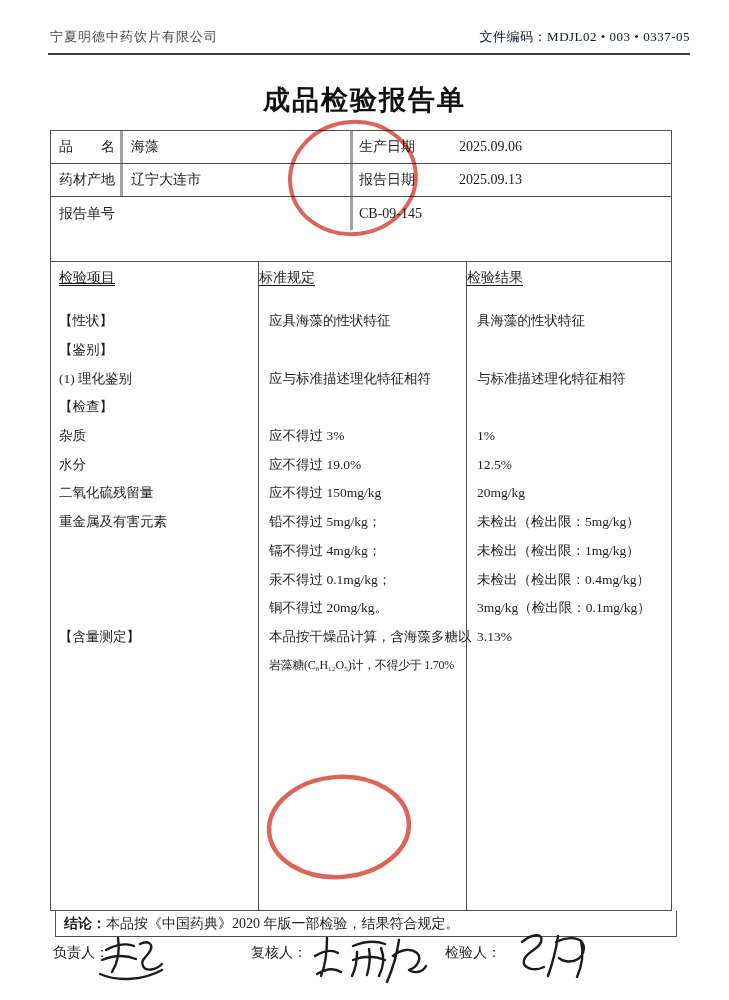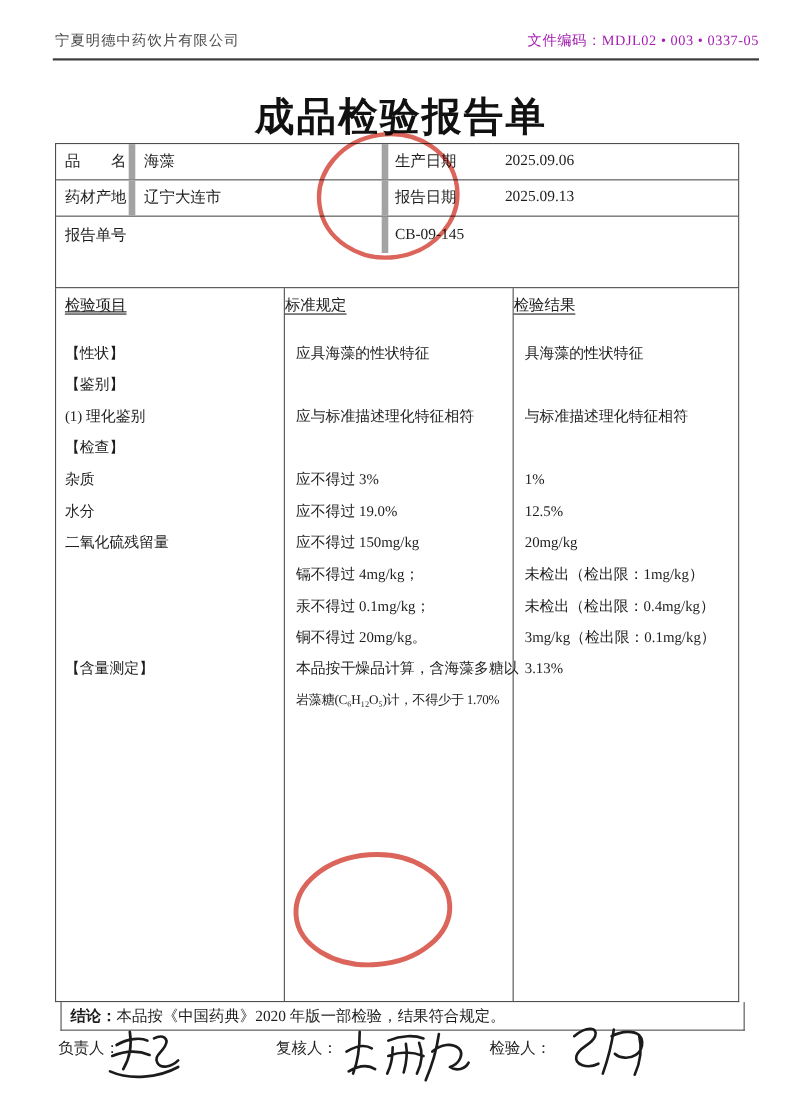--- a/index.html
+++ b/index.html
@@ -2,32 +2,32 @@
 <html><head>
 <meta charset="utf-8">
 <style>
   html,body{margin:0;padding:0;background:#fff;}
   .page{
     position:relative;width:729px;height:1000px;background:#ffffff;overflow:hidden;
     font-family:"Liberation Serif","DejaVu Serif",serif;color:#1d1d1d;
   }
   
   .hdr-company{position:absolute;left:50px;top:28px;font-size:13px;color:#4a4a4a;letter-spacing:1px;}
-  .hdr-code{position:absolute;top:28px;right:39px;font-size:13px;color:#a21caf;letter-spacing:.5px;}
+  .hdr-code{position:absolute;top:28px;right:39px;font-size:13px;color:#0f172a;letter-spacing:.5px;}
   .hdr-rule{position:absolute;left:48px;top:53px;width:642px;height:2px;background:#3c3c3c;}
   .title{position:absolute;left:0;top:82px;width:729px;text-align:center;
-         font-size:36px;font-weight:bold;letter-spacing:2px;color:#111;}
+         font-size:27px;font-weight:bold;letter-spacing:2px;color:#111;}
   
   .info-table{position:absolute;left:50px;top:130px;width:622px;height:132px;
               border:1px solid #4f4f4f;box-sizing:border-box;font-size:14px;}
   .irow{display:grid;grid-template-columns:72px 230px 318px;height:33px;box-sizing:border-box;
         border-bottom:1px solid #4f4f4f;align-items:center;}
   .irow:last-child{border-bottom:none;grid-template-columns:302px 318px;}
   .icell{height:100%;display:flex;align-items:center;box-sizing:border-box;white-space:pre;}
-  .b-r{border-right:6px solid #a3a3a3;font-family:Liberation Serif, serif;}
+  .b-r{border-right:3px solid #a3a3a3;font-family:Liberation Serif, serif;}
   .pl8{padding-left:8px;} .pl6{padding-left:6px;}
   .lbl2{display:inline-block;width:100px;}
   
   .main-table{position:absolute;left:50px;top:262px;width:622px;height:649px;
               border:1px solid #4f4f4f;border-top:none;box-sizing:border-box;}
   .vline{position:absolute;top:0;bottom:0;width:1px;background:#4f4f4f;}
   .vl1{left:207px;} .vl2{left:415px;}
   .main-hdr{position:absolute;top:0;left:0;width:100%;height:32px;display:grid;
             grid-template-columns:208px 208px 204px;align-items:center;font-size:14px;}
   .main-hdr .h1{padding-left:8px;text-decoration:underline;}
@@ -91,20 +91,21 @@
       <span class="hc"><u>检验结果</u></span>
     </div>
     <div class="main-rows">
       <div class="mrow"><span class="c1">【性状】</span><span class="c2">应具海藻的性状特征</span><span class="c3">具海藻的性状特征</span></div>
       <div class="mrow"><span class="c1">【鉴别】</span><span class="c2"></span><span class="c3"></span></div>
       <div class="mrow"><span class="c1">(1) 理化鉴别</span><span class="c2">应与标准描述理化特征相符</span><span class="c3">与标准描述理化特征相符</span></div>
       <div class="mrow"><span class="c1">【检查】</span><span class="c2"></span><span class="c3"></span></div>
       <div class="mrow"><span class="c1">杂质</span><span class="c2">应不得过 3%</span><span class="c3">1%</span></div>
       <div class="mrow"><span class="c1">水分</span><span class="c2">应不得过 19.0%</span><span class="c3">12.5%</span></div>
       <div class="mrow"><span class="c1">二氧化硫残留量</span><span class="c2">应不得过 150mg/kg</span><span class="c3">20mg/kg</span></div>
+      <div class="mrow"><span class="c1">重金属及有害元素</span><span class="c2">铅不得过 5mg/kg；</span><span class="c3">未检出（检出限：5mg/kg）</span></div>
       <div class="mrow"><span class="c1"></span><span class="c2">镉不得过 4mg/kg；</span><span class="c3">未检出（检出限：1mg/kg）</span></div>
       <div class="mrow"><span class="c1"></span><span class="c2">汞不得过 0.1mg/kg；</span><span class="c3">未检出（检出限：0.4mg/kg）</span></div>
       <div class="mrow"><span class="c1"></span><span class="c2">铜不得过 20mg/kg。</span><span class="c3">3mg/kg（检出限：0.1mg/kg）</span></div>
       <div class="mrow"><span class="c1">【含量测定】</span><span class="c2">本品按干燥品计算，含海藻多糖以</span><span class="c3">3.13%</span></div>
       <div class="mrow tight"><span class="c1"></span><span class="c2">岩藻糖(C₆H₁₂O₅)计，不得少于 1.70%</span><span class="c3"></span></div>
     </div>
   </div>
 
   <div class="concl">
     <b>结论：</b><span>本品按《中国药典》2020 年版一部检验，结果符合规定。</span>

